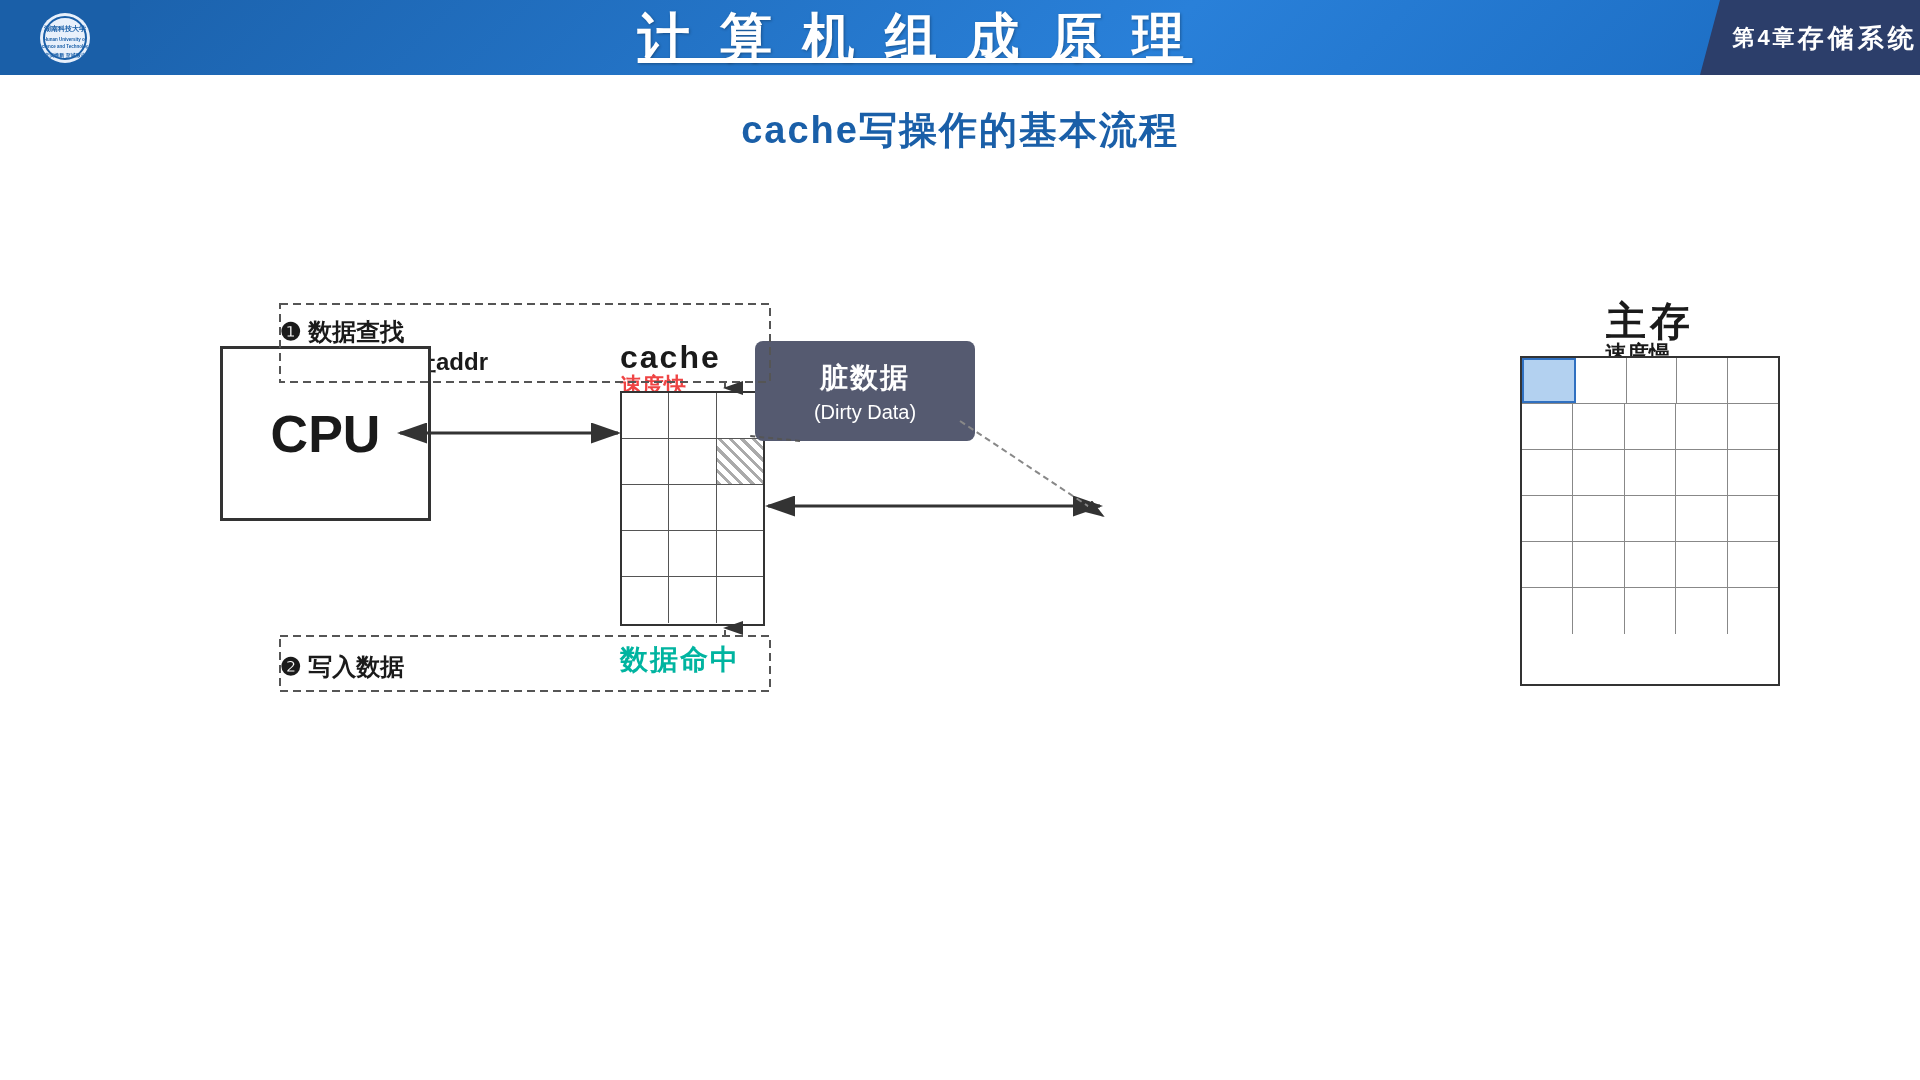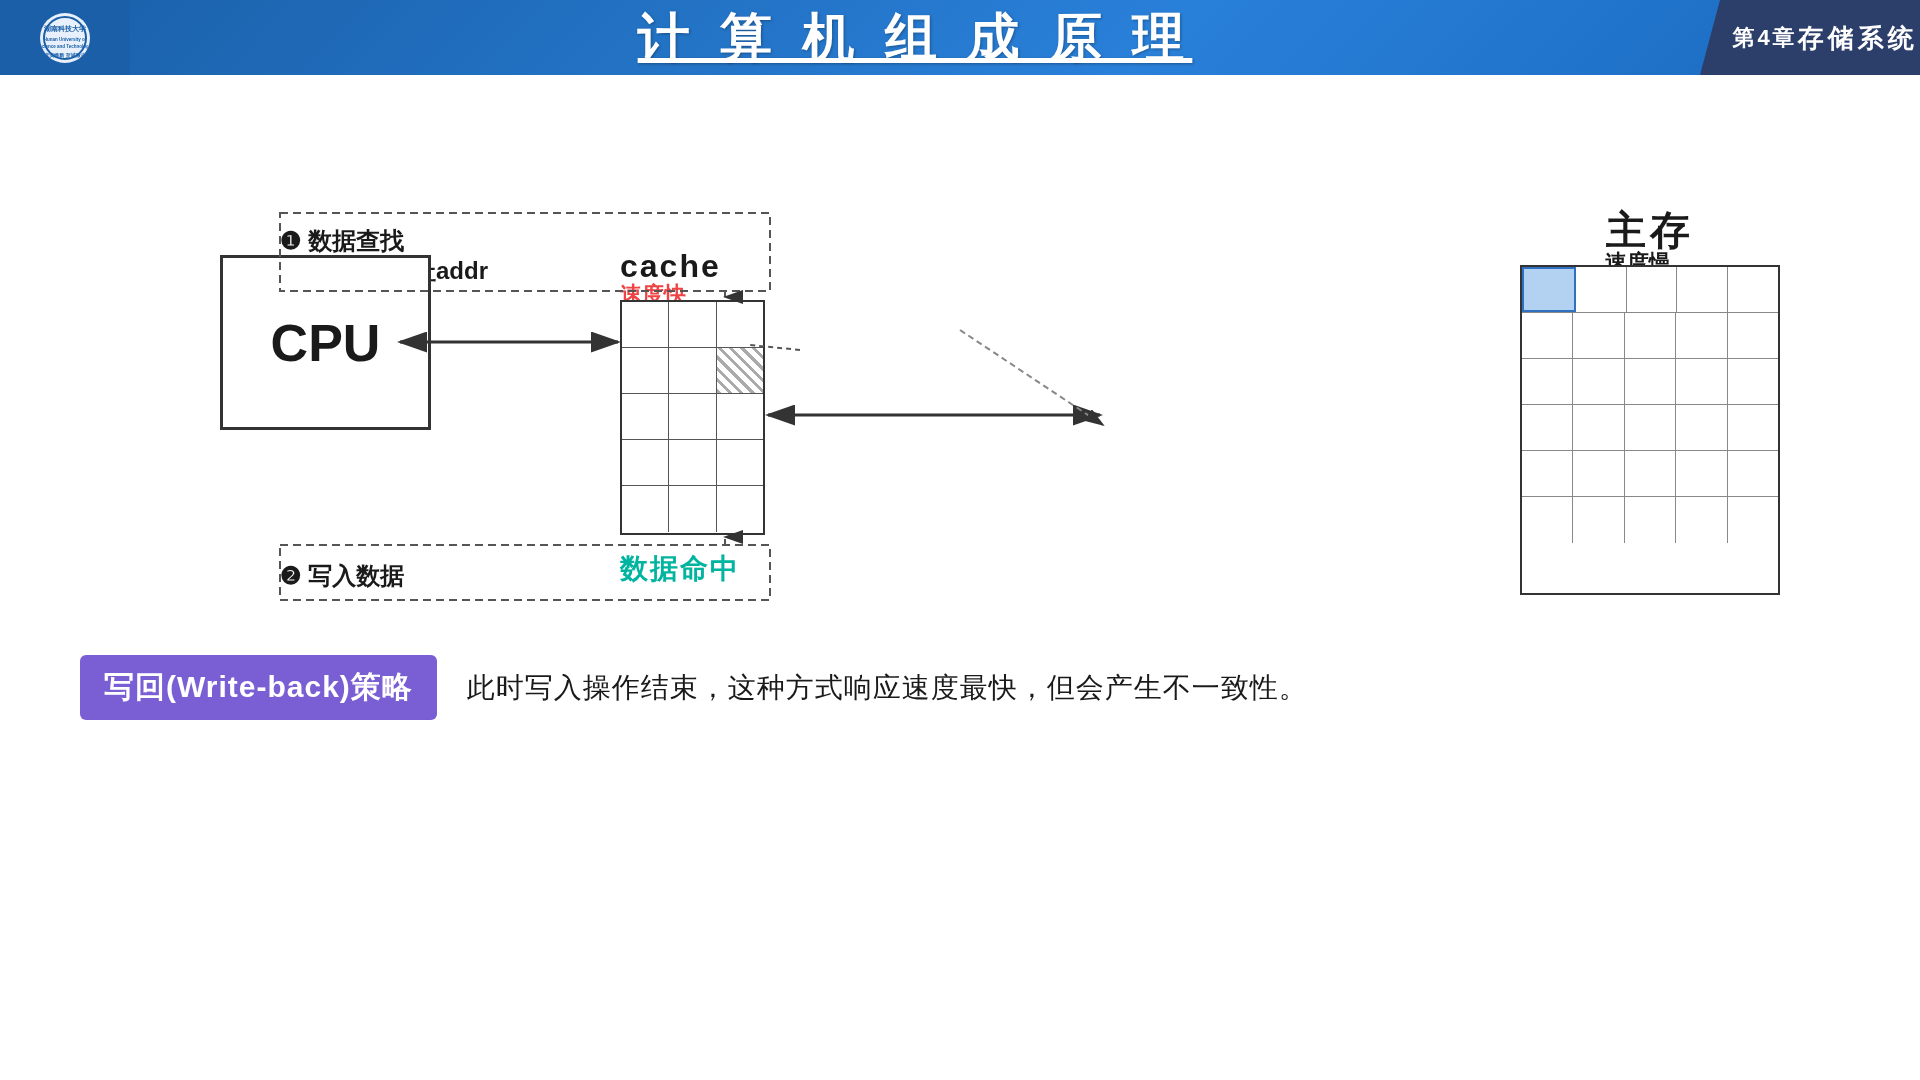--- a/index.html
+++ b/index.html
@@ -362,20 +362,23 @@
     </div>
   </div>
   <div class="header-title">计 算 机 组 成 原 理</div>
   <div class="header-right">
     <div class="chapter-label">第4章</div>
     <div class="chapter-sub">存储系统</div>
   </div>
 </div>
 
 <div class="main">
+  <div class="page-subtitle">
+    <span>cache</span><span>写操作的基本流程</span>
+  </div>
 
   <div class="diagram">
 
     <div class="annotation-top">❶ 数据查找</div>
     <div class="annotation-sub">主存地址addr</div>
 
     <div class="cpu-box">
       <span class="cpu-label">CPU</span>
     </div>
 
@@ -405,20 +408,24 @@
       </div>
       <div class="cache-row" style="border-bottom:none;">
         <div class="cache-cell"></div>
         <div class="cache-cell"></div>
         <div class="cache-cell"></div>
       </div>
     </div>
 
     <div class="data-hit">数据命中</div>
 
+    <div class="dirty-bubble">
+      <div class="dirty-title">脏数据</div>
+      <div class="dirty-sub">(Dirty Data)</div>
+    </div>
 
 
     <div class="main-mem-title">主存</div>
     <div class="main-mem-speed">速度慢</div>
 
     <div class="main-mem-grid">
       <div class="mem-row">
         <div class="mem-cell highlighted"></div>
         <div class="mem-cell"></div>
         <div class="mem-cell"></div>
@@ -495,17 +502,13 @@
 
       <line x1="665" y1="440" x2="665" y2="432" stroke="#555" stroke-width="2" stroke-dasharray="6,4" marker-end="url(#arrowhead-up)"></line>
 
       <line x1="740" y1="245" x2="690" y2="240" stroke="#555" stroke-width="2" stroke-dasharray="5,4"></line>
 
       <line x1="900" y1="225" x2="1043" y2="320" stroke="#888" stroke-width="2" stroke-dasharray="6,4" marker-end="url(#arrowhead-right-dashed)"></line>
     </svg>
 
   </div>
 
-  <div class="strategy-bar">
-    <div class="strategy-label">写回(Write-back)策略</div>
-    <div class="strategy-desc">此时写入操作结束，这种方式响应速度最快，但会产生不一致性。</div>
-  </div>
 </div>
 
 </body></html>

